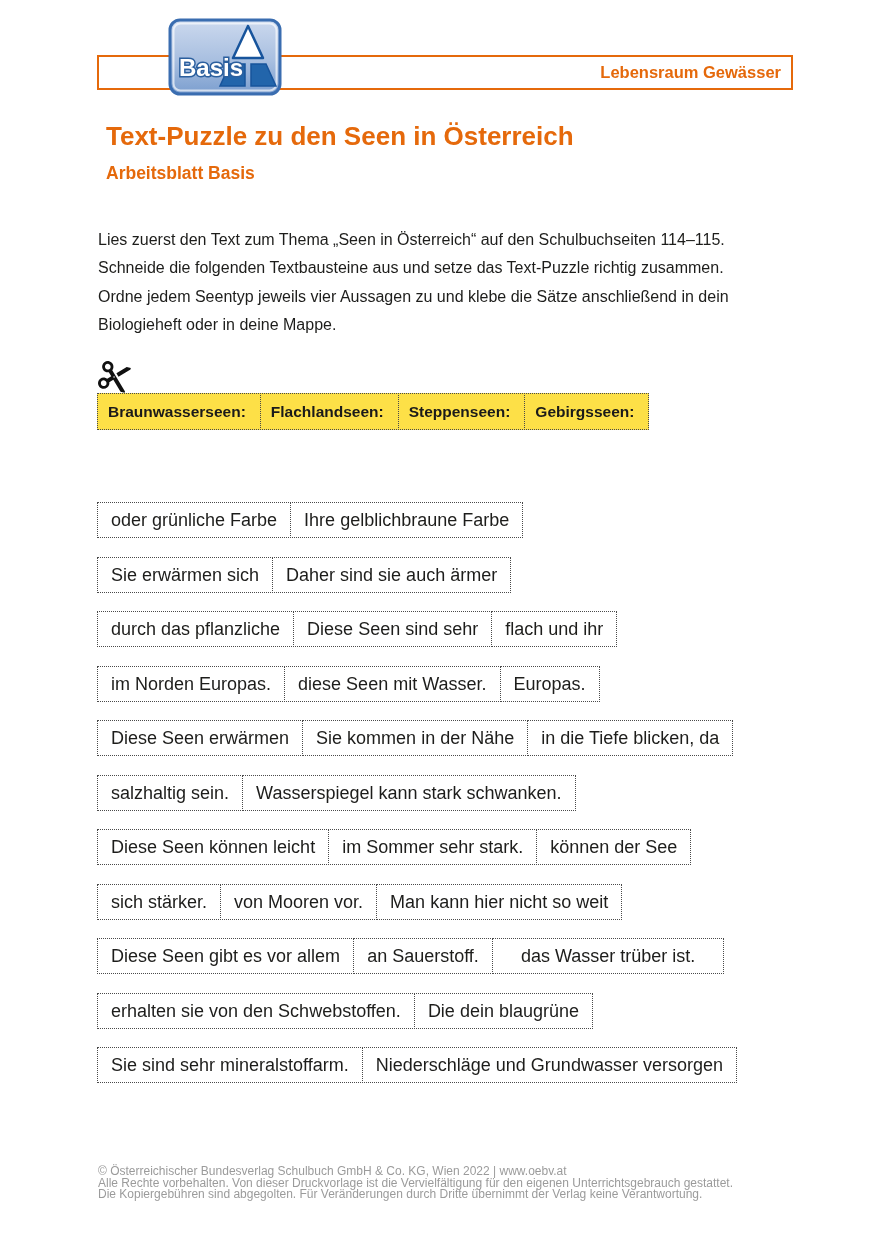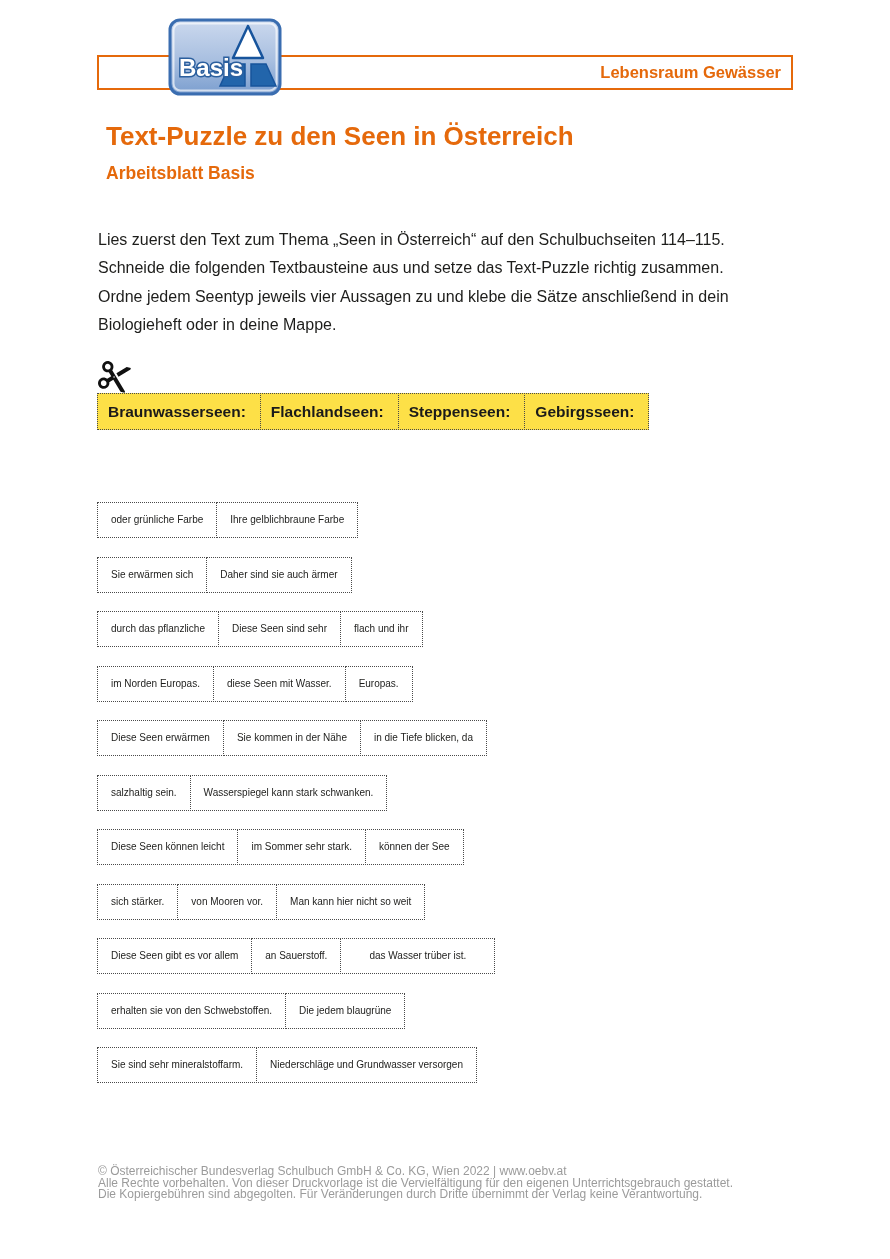--- a/index.html
+++ b/index.html
@@ -27,21 +27,21 @@
   
   .cat-row{position:absolute;left:97px;top:393px;display:flex;}
   .cat-box{box-sizing:border-box;height:37px;line-height:35px;border:1px dotted #4a4a4a;
            padding:0 14px 0 10px;font-size:15.5px;font-weight:bold;white-space:nowrap;background:#fde047;}
   .cat-box + .cat-box{margin-left:-1px;}
 
   
   .pieces{position:absolute;left:97px;top:502px;}
   .p-row{display:flex;margin-bottom:18.5px;}
   .p-box{box-sizing:border-box;height:36px;line-height:34px;border:1px dotted #4a4a4a;
-         padding:0 13px;font-size:10px;white-space:nowrap;background:#fff;color:#1d1d1b;}
+         padding:0 13px;font-size:18px;white-space:nowrap;background:#fff;color:#1d1d1b;}
   .p-box + .p-box{margin-left:-1px;}
   .p-box.wide-center{padding:0 28px;text-align:center;}
 
   
   .footer{position:absolute;left:98px;top:1166px;width:720px;font-size:12px;line-height:11.5px;color:#9b9b9b;}
   .footer div{white-space:nowrap;}
 </style>
 </head>
 <body>
 
@@ -128,21 +128,21 @@
       <div class="p-box">von Mooren vor.</div>
       <div class="p-box">Man kann hier nicht so weit</div>
     </div>
     <div class="p-row">
       <div class="p-box">Diese Seen gibt es vor allem</div>
       <div class="p-box">an Sauerstoff.</div>
       <div class="p-box wide-center">das Wasser trüber ist.</div>
     </div>
     <div class="p-row">
       <div class="p-box">erhalten sie von den Schwebstoffen.</div>
-      <div class="p-box">Die jedem blaugrüne</div>
+      <div class="p-box">Die dein blaugrüne</div>
     </div>
     <div class="p-row">
       <div class="p-box">Sie sind sehr mineralstoffarm.</div>
       <div class="p-box">Niederschläge und Grundwasser versorgen</div>
     </div>
   </div>
 
   <div class="footer">
     <div>© Österreichischer Bundesverlag Schulbuch GmbH &amp; Co. KG, Wien 2022 | www.oebv.at</div>
     <div>Alle Rechte vorbehalten. Von dieser Druckvorlage ist die Vervielfältigung für den eigenen Unterrichtsgebrauch gestattet.</div>

